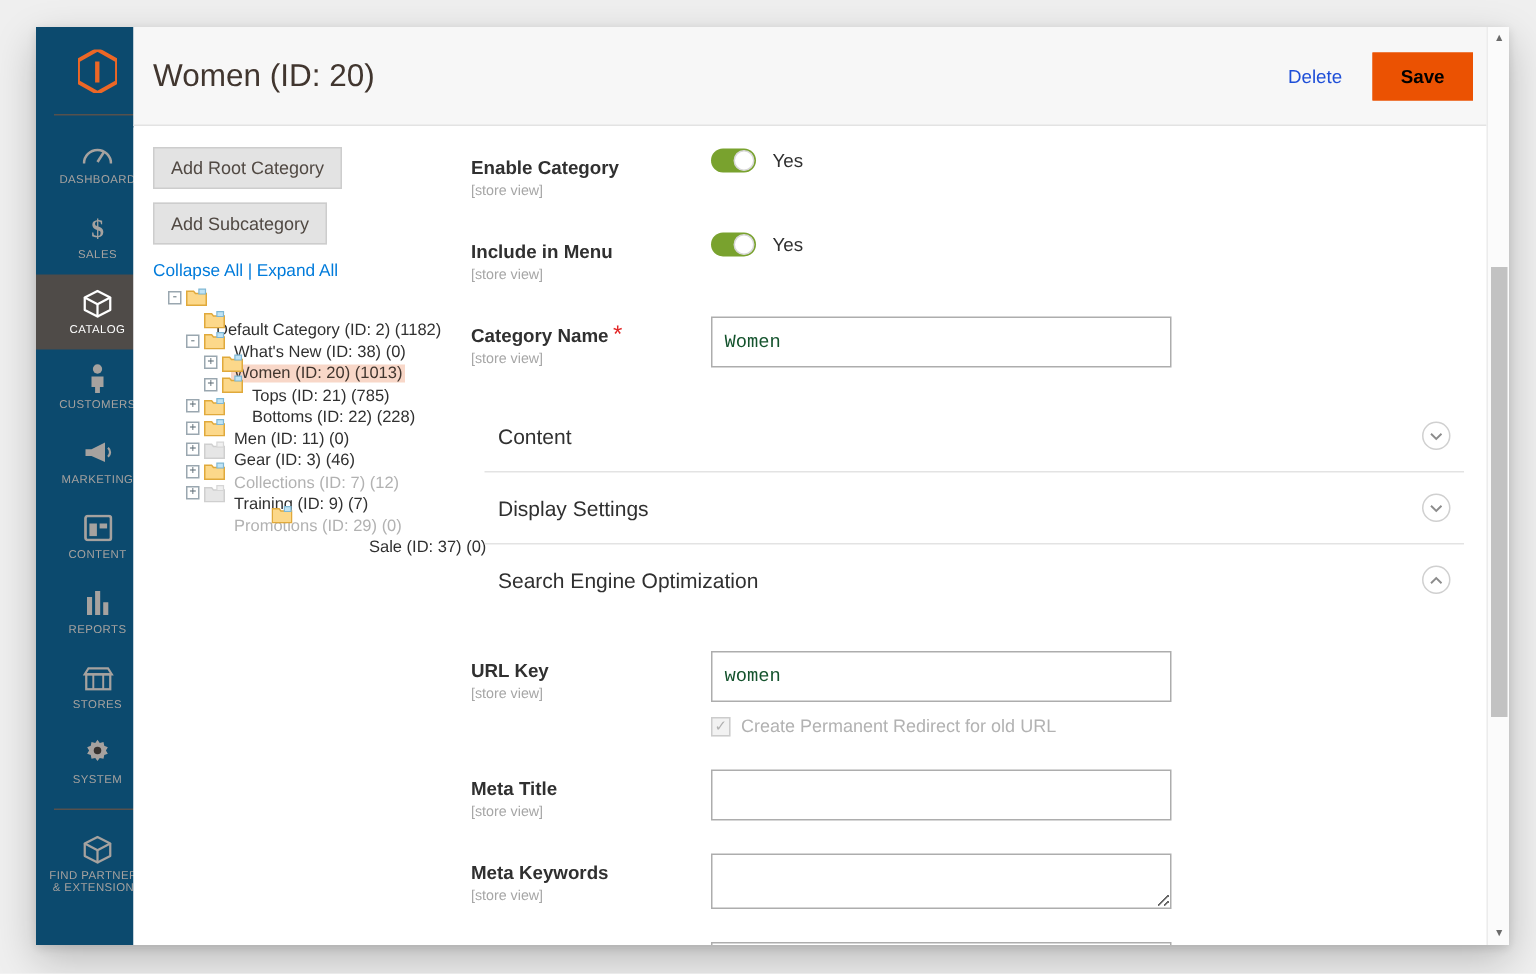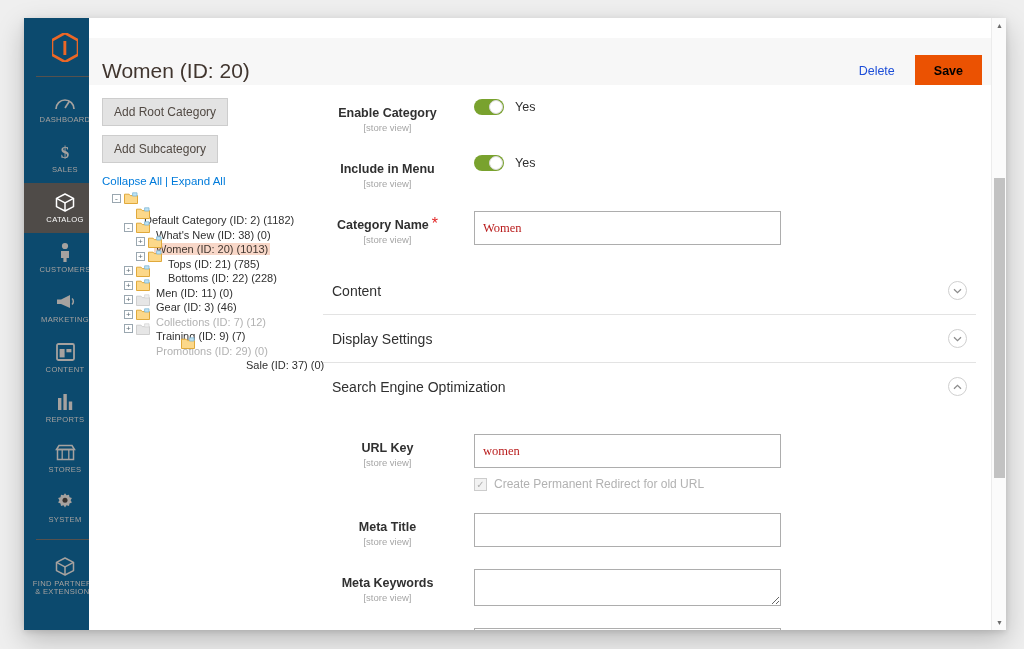--- a/index.html
+++ b/index.html
@@ -76,21 +76,20 @@
   }
 
   
   .page-head {
     position: relative;
     height: 66px;
     background: #f7f7f7;
     border-bottom: 1px solid #e3e3e3;
     display: flex; align-items: center;
     padding: 0 24px 0 13px;
-    margin-top: 20px;
   }
   .page-title {
     font-size: 21px;
     color: #41362f;
     font-weight: normal;
     flex: 1;
   }
   .btn-delete {
     background: none; border: none;
     font-size: 12.5px; color: #1d4ed8;
@@ -183,21 +182,21 @@
 
   
   .frow {
     display: flex;
     align-items: flex-start;
     margin-bottom: 22px;
   }
   .flabel {
     width: 160px;
     flex: 0 0 160px;
-    text-align: center;
+    text-align: left;
     padding-right: 13px;
     padding-top: 4px;
   }
   .flabel .lt {
     font-size: 12.5px; color: #303030; font-weight: bold;
     display: inline;
   }
   .req { color: #e22626; font-weight: normal; margin-left: 3px; }
   .flabel .scope {
     display: block;
@@ -225,24 +224,24 @@
   .toggle-txt {
     margin-left: 11px;
     font-size: 12.5px;
     color: #303030;
   }
 
   .inp {
     border: 1px solid #adadad;
     background: #ffffff;
     font-size: 12.5px;
-    color: #b91c1c;
+    color: #14532d;
     padding: 16px 8px;
     height: 27px;
-    font-family: Liberation Serif, serif;
+    font-family: Liberation Mono, monospace;
     outline: none;
   }
   .inp.w-name { width: 307px; }
   .inp.w-url { width: 307px; }
   .ta {
     border: 1px solid #adadad;
     background: #ffffff;
     font-size: 12.5px;
     color: #303030;
     padding: 5px 8px;

